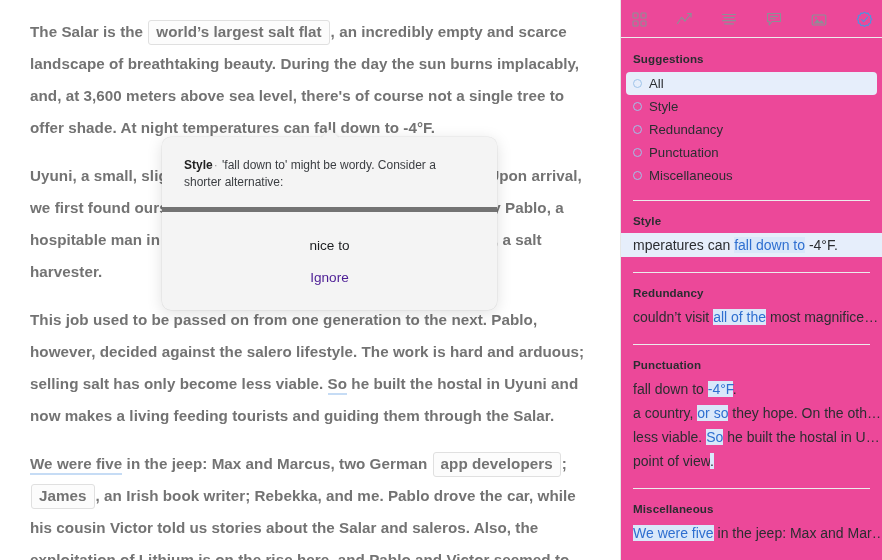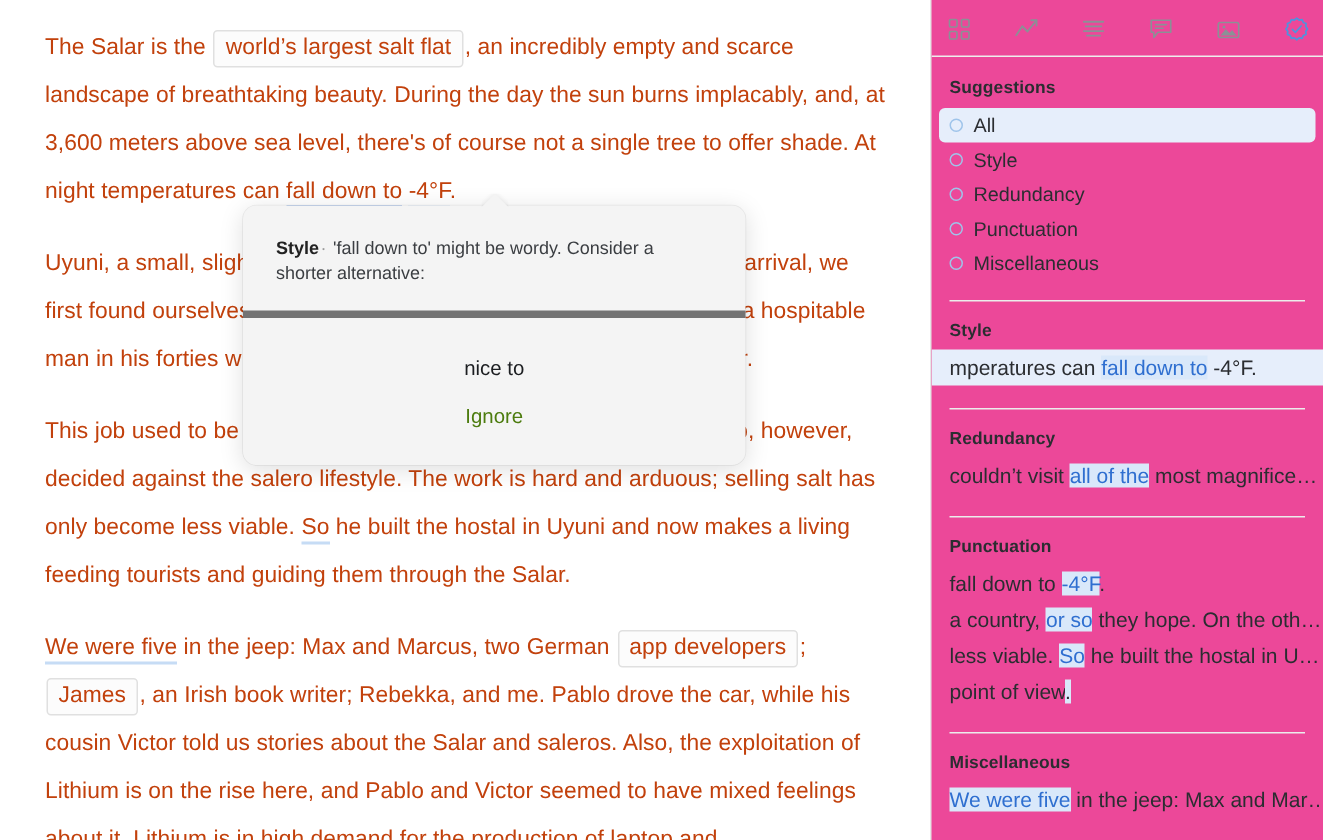--- a/index.html
+++ b/index.html
@@ -18,24 +18,25 @@
     position: relative;
     width: 620px;
     height: 560px;
     background: #ffffff;
     padding: 16px 30px 0 30px;
     overflow: hidden;
   }
   .para {
     font-size: 15.2px;
     line-height: 32px;
-    color: #c2410c;
+    color: #737373;
     letter-spacing: 0.05px;
     margin: 0 0 16px 0;
     white-space: normal;
+    font-weight: bold;
   }
   .boxed {
     display: inline-block;
     border: 1px solid #e0e0e0;
     border-radius: 3px;
     background: #fcfcfc;
     padding: 1px 7px 2px 7px;
     line-height: 20px;
     margin: 0 1px;
   }
@@ -92,21 +93,21 @@
     display: block;
     width: 100%;
     text-align: center;
     font-size: 13.6px;
     line-height: 30px;
     color: #1c1e21;
     background: none; border: 0;
     font-family: inherit;
     cursor: pointer;
   }
-  .popup-action.muted { color: #4d7c0f; }
+  .popup-action.muted { color: #4c1d95; }
 
   
   .sidebar {
     width: 262px;
     height: 560px;
     background: #ec4899;
     border-left: 1px solid #e6e6e6;
     display: flex;
     flex-direction: column;
     overflow: hidden;

